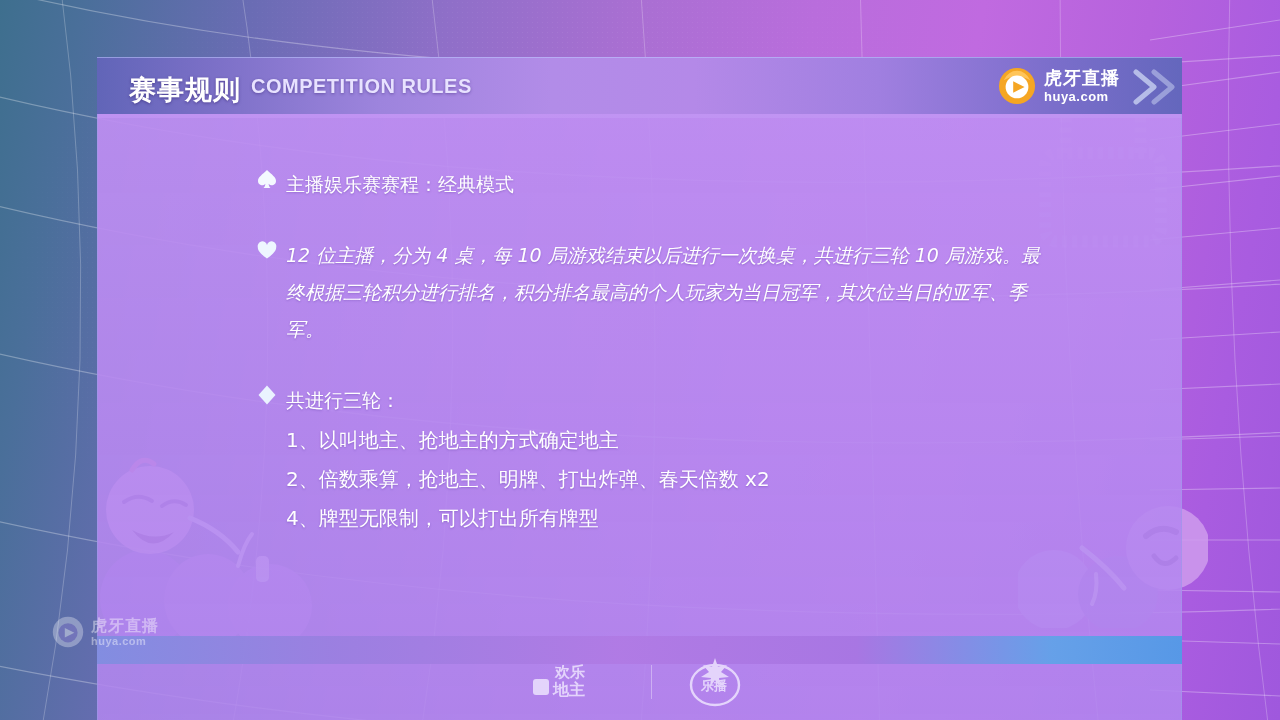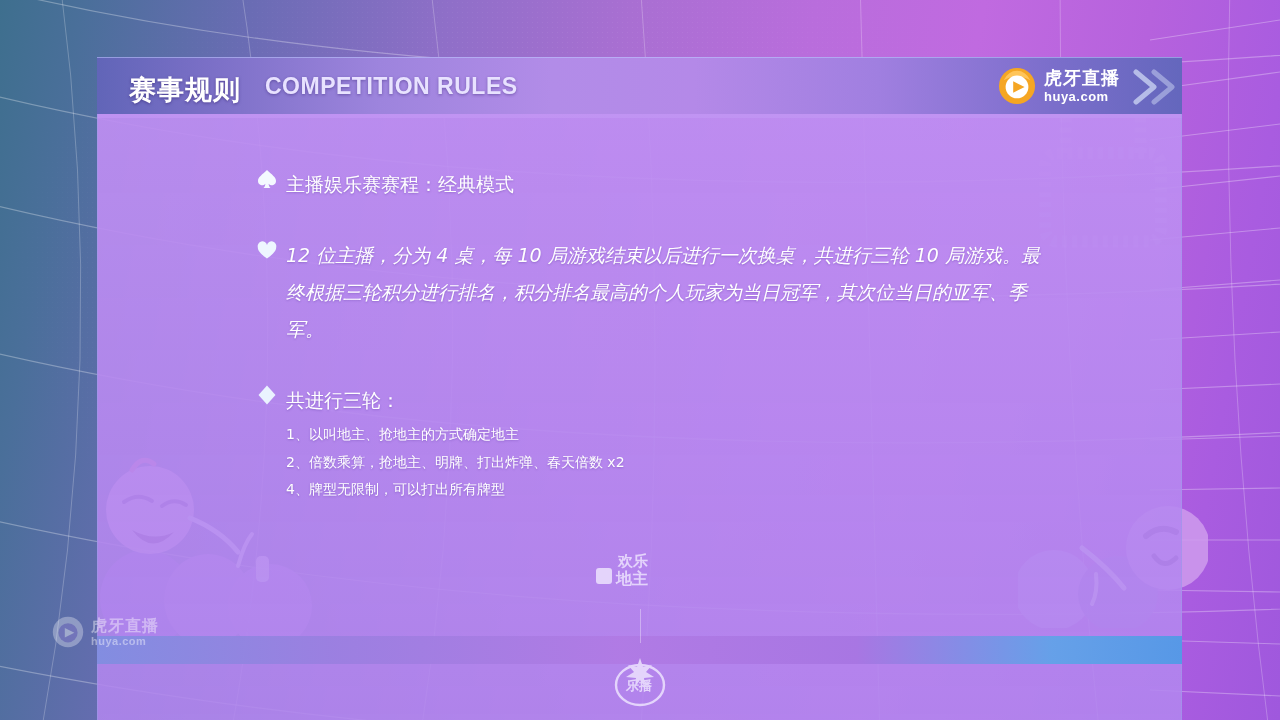--- a/index.html
+++ b/index.html
@@ -56,21 +56,21 @@
     content:""; position:absolute; left:0; right:0; bottom:-4px; height:4px;
     background:linear-gradient(90deg,#c9cbf2,#eae4ff 40%,#e6ddff 70%,#c6c7ef);
   }
   #title-cn{
     margin-left:32px; font-size:27px; font-weight:bold; color:#ffffff;
     letter-spacing:1px; text-shadow:0 1px 3px rgba(50,30,110,.55);
     font-family:"DejaVu Sans","Liberation Sans",sans-serif;
     margin-top:8px;
   }
   #title-en{
-    margin-left:24px; font-size:23px; font-weight:bold; letter-spacing:.5px;
+    margin-left:10px; font-size:20px; font-weight:bold; letter-spacing:.5px;
     color:#e8e2ff; text-shadow:0 1px 3px rgba(50,30,110,.45);
   }
   #huya-logo{
     position:absolute; right:62px; top:50%; transform:translateY(-50%);
     display:flex; align-items:center; gap:8px;
   }
   #huya-logo .mark{ width:38px; height:38px; }
   #huya-logo .words{ display:flex; flex-direction:column; line-height:1; }
   #huya-cn{ font-size:18px; font-weight:bold; color:#fff; letter-spacing:1px;
             font-family:"DejaVu Sans","Liberation Sans",sans-serif; }
@@ -100,39 +100,39 @@
   .suit{ flex:0 0 30px; width:30px; padding-top:2px; }
   .suit svg{ display:block; }
   .btext{
     color:#ffffff; font-size:19px; line-height:1.95;
     font-family:"DejaVu Sans","Liberation Sans",sans-serif;
     text-shadow:0 1px 2px rgba(80,50,150,.35);
   }
   #block-2 .btext{ max-width:760px;font-style:italic; }
   .rules-list{ list-style:none; margin-top:2px; }
   .rules-list li{
-    color:#ffffff; font-size:14px; line-height:1.95;
+    color:#ffffff; font-size:20px; line-height:1.95;
     font-family:"DejaVu Sans","Liberation Sans",sans-serif;
     text-shadow:0 1px 2px rgba(80,50,150,.35);
   }
 
   
   #watermark{
     position:absolute; left:52px; bottom:72px; display:flex;
     align-items:center; gap:7px; opacity:.42;
   }
   #watermark .mark{ width:32px; height:32px; }
   #watermark .wcn{ font-size:16px; font-weight:bold; color:#fff; letter-spacing:1px;
                    font-family:"DejaVu Sans","Liberation Sans",sans-serif; }
   #watermark .wen{ font-size:11px; font-weight:bold; color:#fff; letter-spacing:.5px; margin-top:2px; }
   #watermark .words{ display:flex; flex-direction:column; line-height:1; }
 
   #bottom-logos{
     position:absolute; left:0; right:0; bottom:12px;
-    display:flex; justify-content:center; align-items:center; gap:13px;flex-direction:column;
+    display:flex; justify-content:center; align-items:center; gap:26px;
   }
   .glogo{ opacity:.82; }
   .glogo-sep{ width:1px; height:34px; background:rgba(255,255,255,.35); }
 </style>
 </head>
 <body>
 
 <div id="stage">
 
   <svg id="bg-arcs" viewBox="0 0 1280 720" preserveAspectRatio="none">

